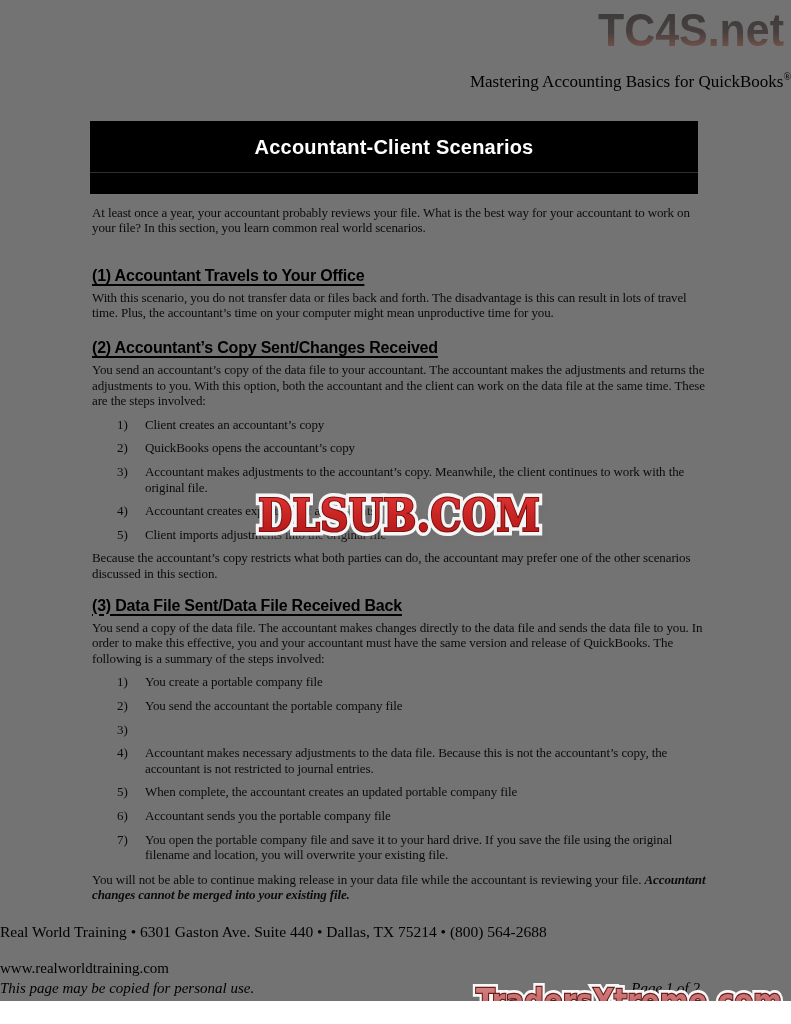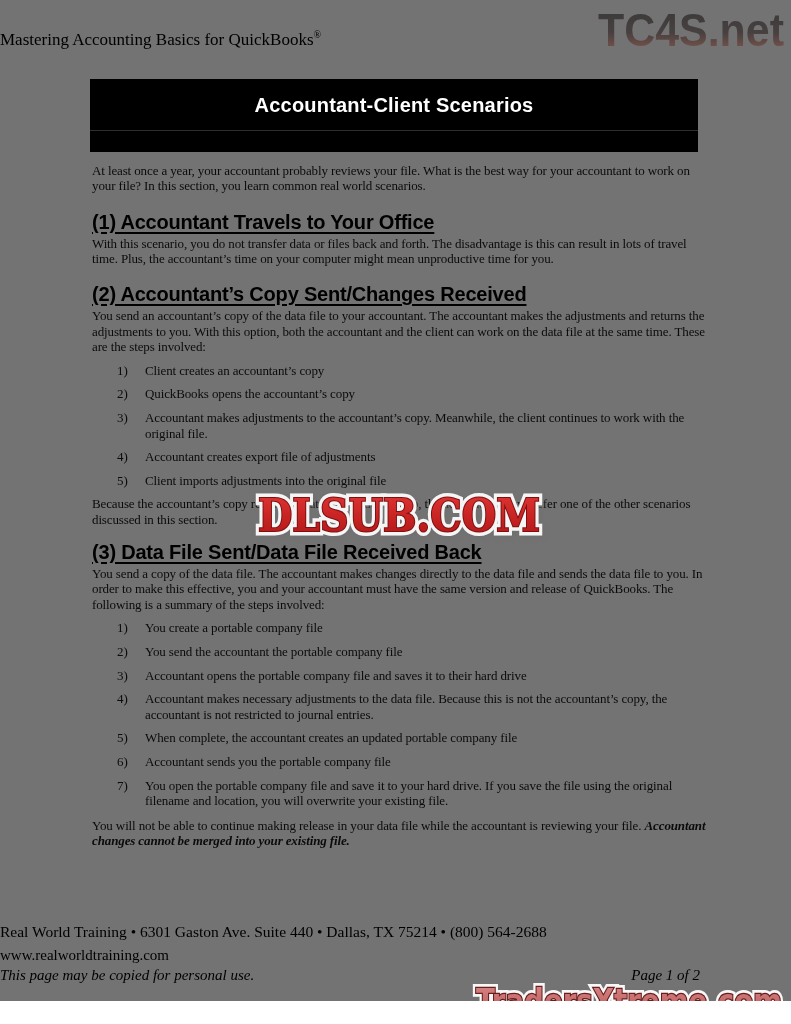--- a/index.html
+++ b/index.html
@@ -16,62 +16,62 @@
   .wm-dlsub{
     position:absolute;left:248px;top:485px;width:302px;height:58px;
     filter:drop-shadow(2px 3px 2px rgba(110,110,110,0.55));
   }
   .wm-traders{
     position:absolute;left:468px;top:977px;width:323px;height:47px;
     filter:drop-shadow(1px 2px 2px rgba(120,120,120,0.45));
   }
   
   .doc-title{
-    padding-top:25px;margin:0;text-align:left;
+    padding-top:67px;margin:0;text-align:right;
     font-size:17px;line-height:20px;font-weight:normal;color:#000;
   }
   .doc-title sup{font-size:10px;}
   
   .banner{
     position:relative;margin:29px 0 0 90px;width:608px;height:73px;
     background:#000000;
   }
   .banner-title{
     display:block;line-height:52px;text-align:center;
     font-family:"Liberation Sans", sans-serif;font-weight:bold;
     font-size:20px;color:#ffffff;letter-spacing:0.2px;
   }
   .banner-line{position:absolute;top:51px;left:0;right:0;border-top:1px solid #2e2e2e;}
   
   .content{margin-left:92px;width:614px;font-size:13px;line-height:15.6px;letter-spacing:-0.12px;}
   p{margin:0;}
   .intro{margin-top:11px;}
   h2{
     font-family:"Liberation Sans", sans-serif;
-    font-weight:bold;font-size:20px;line-height:22px;
-    margin:17px 0 0 0;color:#000;letter-spacing:-0.2px;
+    font-weight:bold;font-size:16px;line-height:22px;
+    margin:29px 0 0 0;color:#000;letter-spacing:-0.2px;
   }
   h2.mt2{margin-top:16px;}
   h2.mt3{margin-top:13px;}
   h2 span{text-decoration:underline;text-decoration-thickness:2px;text-underline-offset:3px;}
   .body-par{margin-top:3px;}
   .steps{margin-top:0;}
   .step{display:flex;margin-top:8px;}
   .step .num{flex:none;width:28px;margin-left:25px;}
   .step .txt{flex:1;max-width:552px;}
   .note{margin-top:8px;max-width:600px;}
   .closing{margin-top:9px;}
   .closing-strong{font-weight:bold;font-style:italic;}
   .closing-strong .u{}
   
   .footer{
     position:absolute;top:922px;left:0;width:780px;text-align:left;
     font-size:15.5px;line-height:19px;color:#000;
   }
-  .footer .web{font-size:15px;line-height:18px;margin-top:5px;}
+  .footer .web{font-size:15px;line-height:18px;margin-top:18px;}
   .footer .line3{position:relative;margin-top:2px;font-size:15px;line-height:18px;}
   .footer .notice{font-style:italic;}
   .footer .pagenum{position:absolute;right:80px;top:0;font-style:italic;}
 </style>
 </head>
 <body>
 
 <div class="page">
 
   <svg class="wm-tc4s" viewBox="0 0 200 58">
@@ -133,21 +133,20 @@
       <div class="step">
           <span class="num">1)</span>
           <span class="txt">You create a portable company file</span>
         </div>
       <div class="step">
           <span class="num">2)</span>
           <span class="txt">You send the accountant the portable company file</span>
         </div>
       <div class="step">
           <span class="num">3)</span>
-          <span class="txt">Accountant opens the portable company file and saves it to their hard drive</span>
         </div>
       <div class="step">
           <span class="num">4)</span>
           <span class="txt">Accountant makes necessary adjustments to the data file. Because this is not the accountant’s copy, the accountant is not restricted to journal entries.</span>
         </div>
       <div class="step">
           <span class="num">5)</span>
           <span class="txt">When complete, the accountant creates an updated portable company file</span>
         </div>
       <div class="step">

